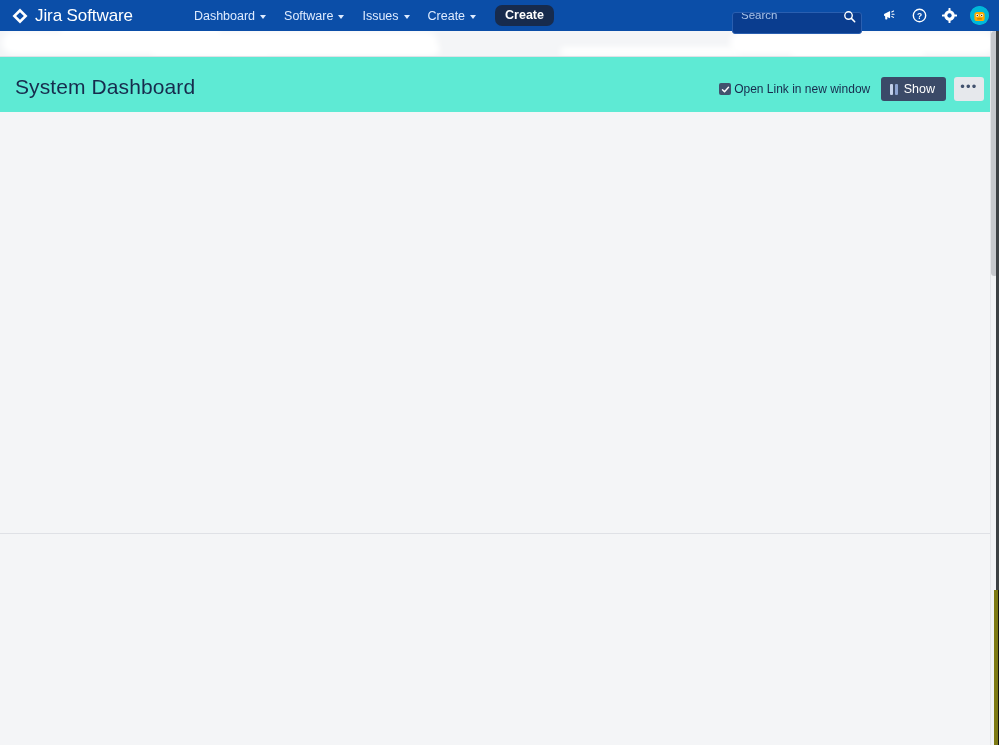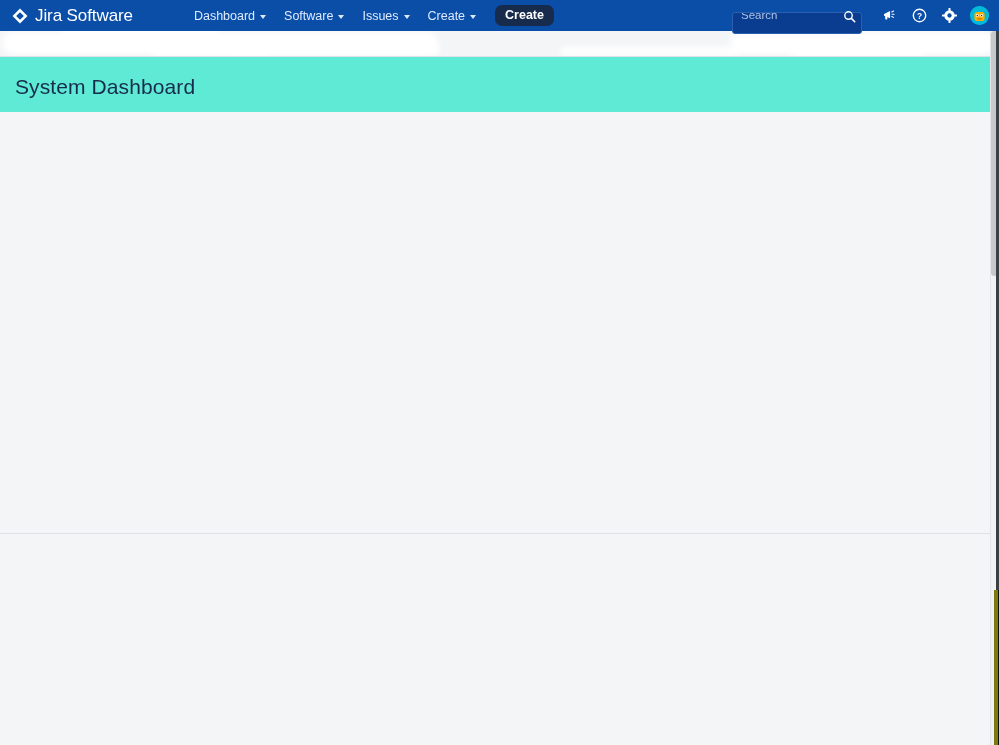--- a/index.html
+++ b/index.html
@@ -455,20 +455,42 @@
     <div class="blob b7"></div>
     <div class="blob b5"></div>
     <div class="blob b6"></div>
   </div>
   <div class="strip-divider"></div>
 
   <div class="page-header">
 
     <h1 class="page-title">System Dashboard</h1>
 
+    <div class="header-actions">
+
+      <label class="open-link-label">
+        <span class="cbox">
+          <svg width="9" height="9" viewBox="0 0 12 12">
+            <polyline points="2,6.3 4.7,9 10,3" fill="none" stroke="#ffffff" stroke-width="1.9" stroke-linecap="round" stroke-linejoin="round"></polyline>
+          </svg>
+        </span>
+        <span>Open Link in new window</span>
+      </label>
+
+      <button class="show-btn">
+        <span class="cols-icon">
+          <i></i>
+            <i></i>
+        </span>
+        <span>Show</span>
+      </button>
+
+      <button class="more-btn">•••</button>
+
+    </div>
   </div>
 
   <div class="dashboard-body"></div>
   <div class="section-divider"></div>
   <div class="lower-area"></div>
 
   <div class="scroll-track">
     <div class="scroll-thumb"></div>
   </div>
   <div class="edge-strip"></div>

